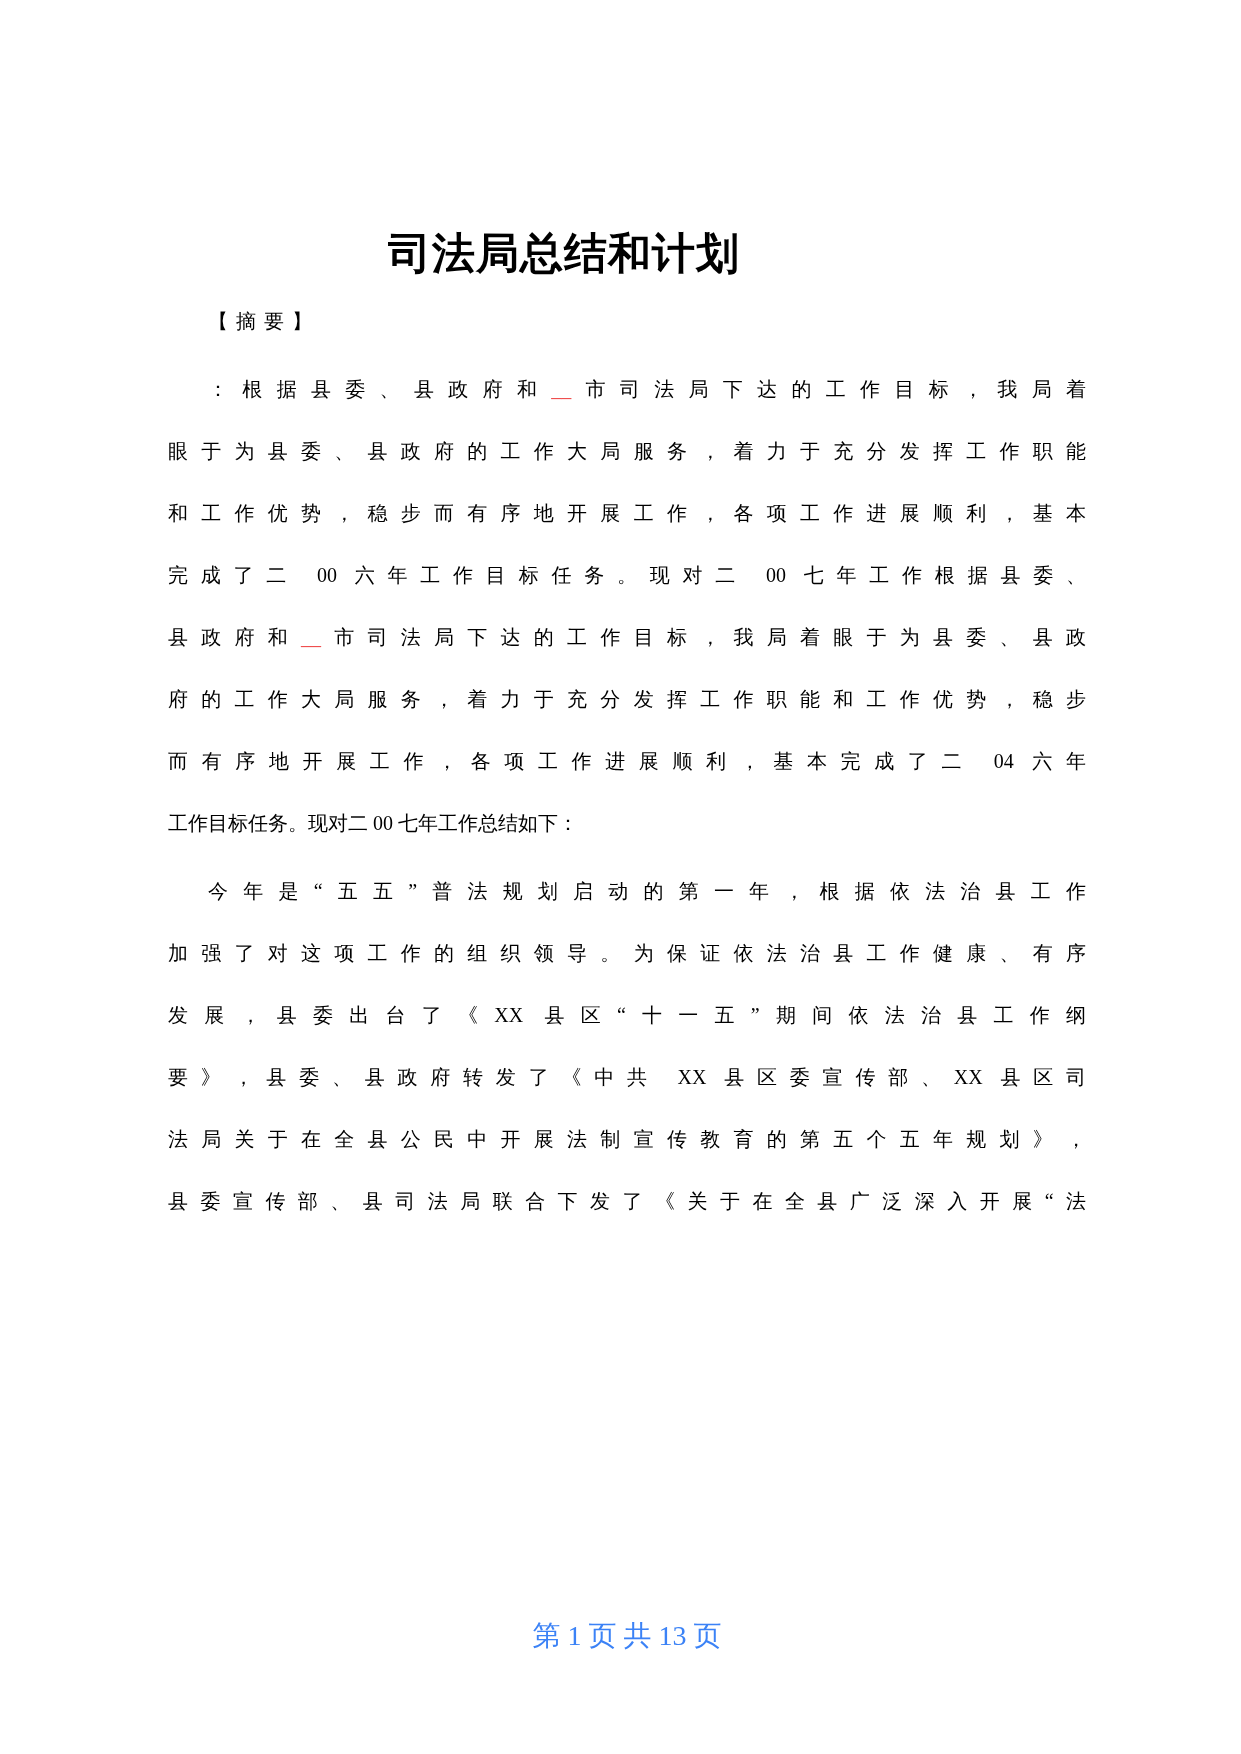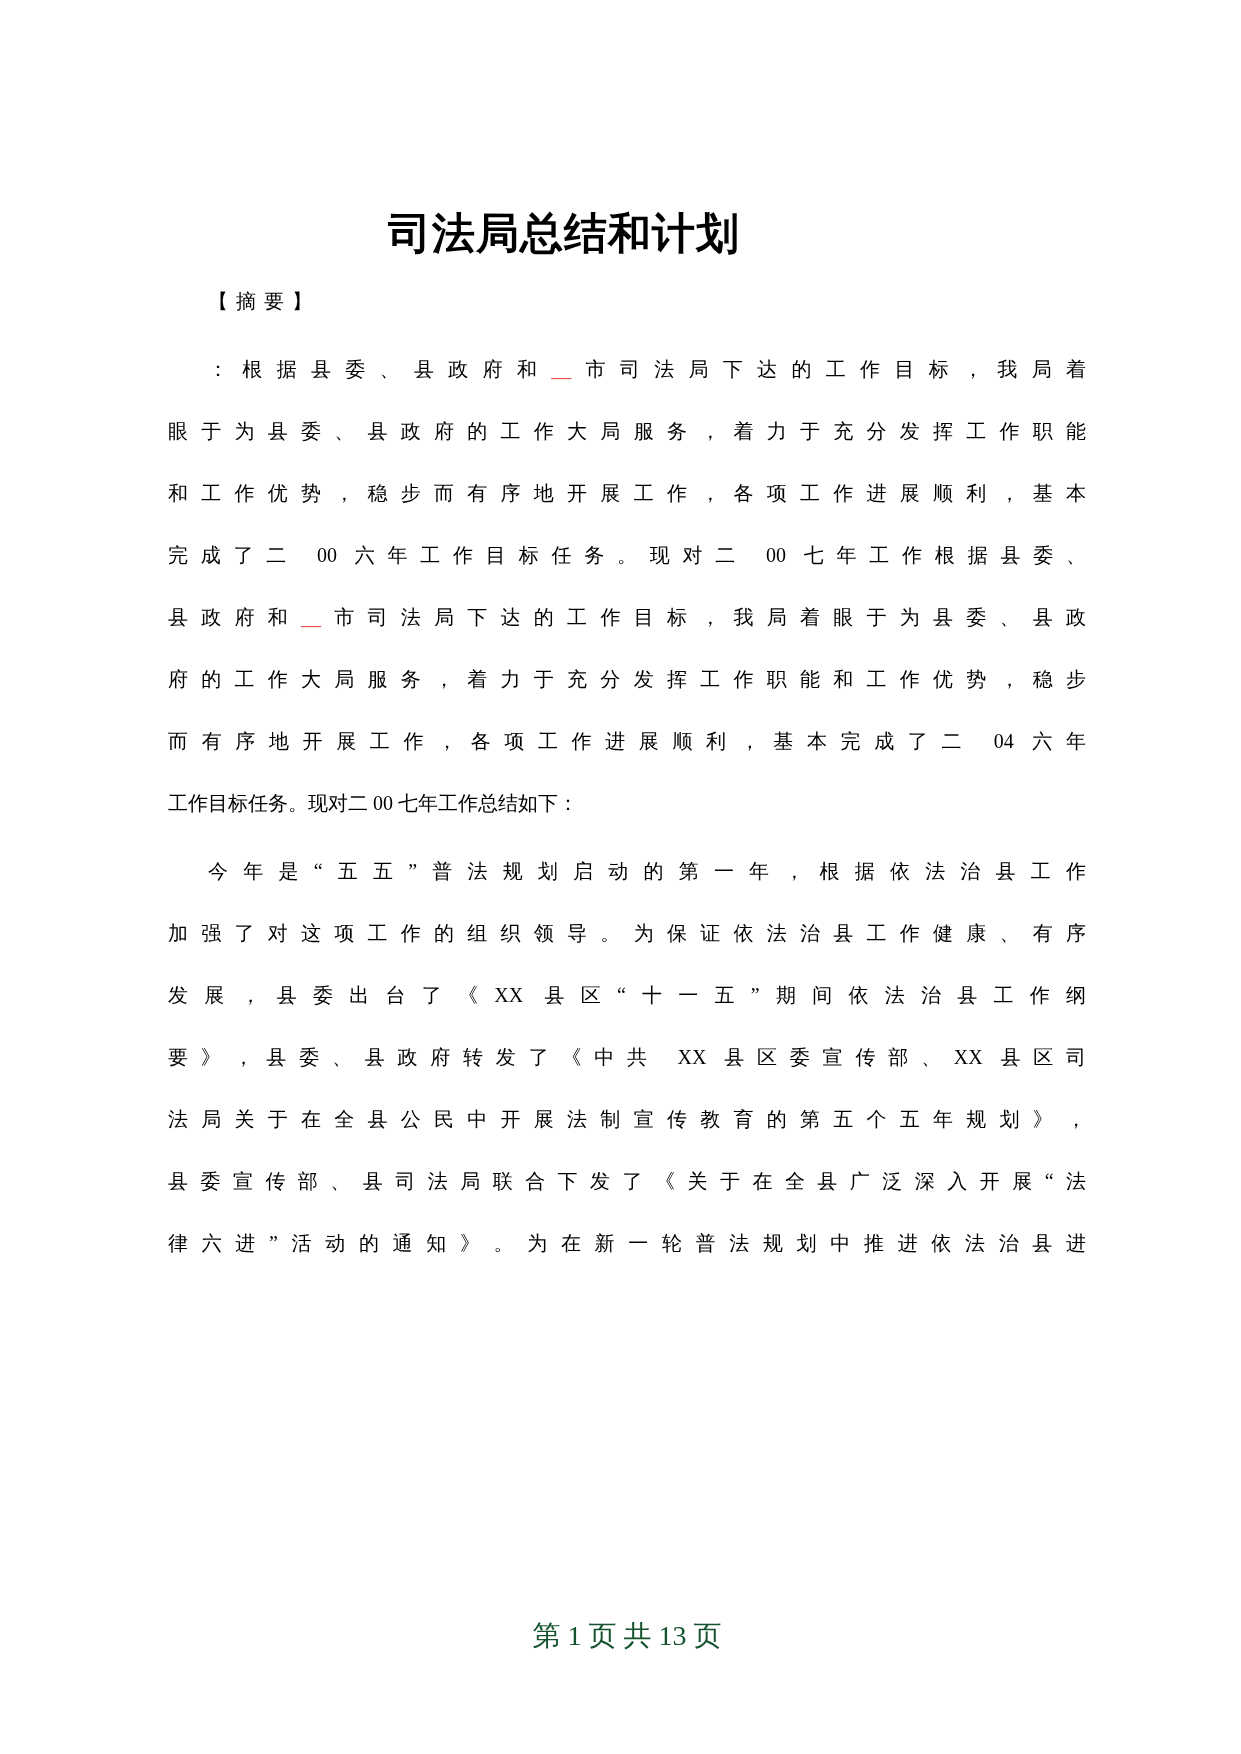--- a/index.html
+++ b/index.html
@@ -12,21 +12,21 @@
     width: 1241px;
     height: 1754px;
     background: #ffffff;
     overflow: hidden;
     font-family: "Liberation Serif", "DejaVu Serif", serif;
     color: #000000;
   }
   .content {
     position: absolute;
     left: 168px;
-    top: 200px;
+    top: 220px;
     width: 918px;
   }
   .doc-title {
     margin: 0 0 4px 0;
     font-family: "Liberation Sans", "DejaVu Sans", sans-serif;
     font-weight: 700;
     font-size: 43px;
     line-height: 66px;
     letter-spacing: 1px;
     text-align: center;
@@ -57,21 +57,21 @@
     letter-spacing: 0;
   }
   .footer {
     position: absolute;
     left: 168px;
     top: 1610px;
     width: 918px;
     text-align: center;
     font-size: 28px;
     line-height: 52px;
-    color: #14532d;
+    color: #3b82f6;
   }
 </style>
 </head>
 <body>
 
 <div class="page">
   <div class="content">
     <h1 class="doc-title">司法局总结和计划</h1>
     <div class="line abstract indent">【摘要】</div>
     <div id="paragraphs">
@@ -85,20 +85,19 @@
           <div class="line j">而有序地开展工作，各项工作进展顺利，基本完成了二 04 六年</div>
           <div class="line">工作目标任务。现对二 00 七年工作总结如下：</div>
         </div>
         <div class="para">
           <div class="line j indent">今年是“五五”普法规划启动的第一年，根据依法治县工作</div>
           <div class="line j">加强了对这项工作的组织领导。为保证依法治县工作健康、有序</div>
           <div class="line j">发展，县委出台了《XX 县区“十一五”期间依法治县工作纲</div>
           <div class="line j">要》，县委、县政府转发了《中共 XX 县区委宣传部、XX 县区司</div>
           <div class="line j">法局关于在全县公民中开展法制宣传教育的第五个五年规划》，</div>
           <div class="line j">县委宣传部、县司法局联合下发了《关于在全县广泛深入开展“法</div>
-          <div class="line j">律六进”活动的通知》。为在新一轮普法规划中推进依法治县进</div>
         </div>
       </div>
   </div>
   <div class="footer">
     <span>第 1 页 共 13 页</span>
   </div>
 </div>
 
 </body></html>

